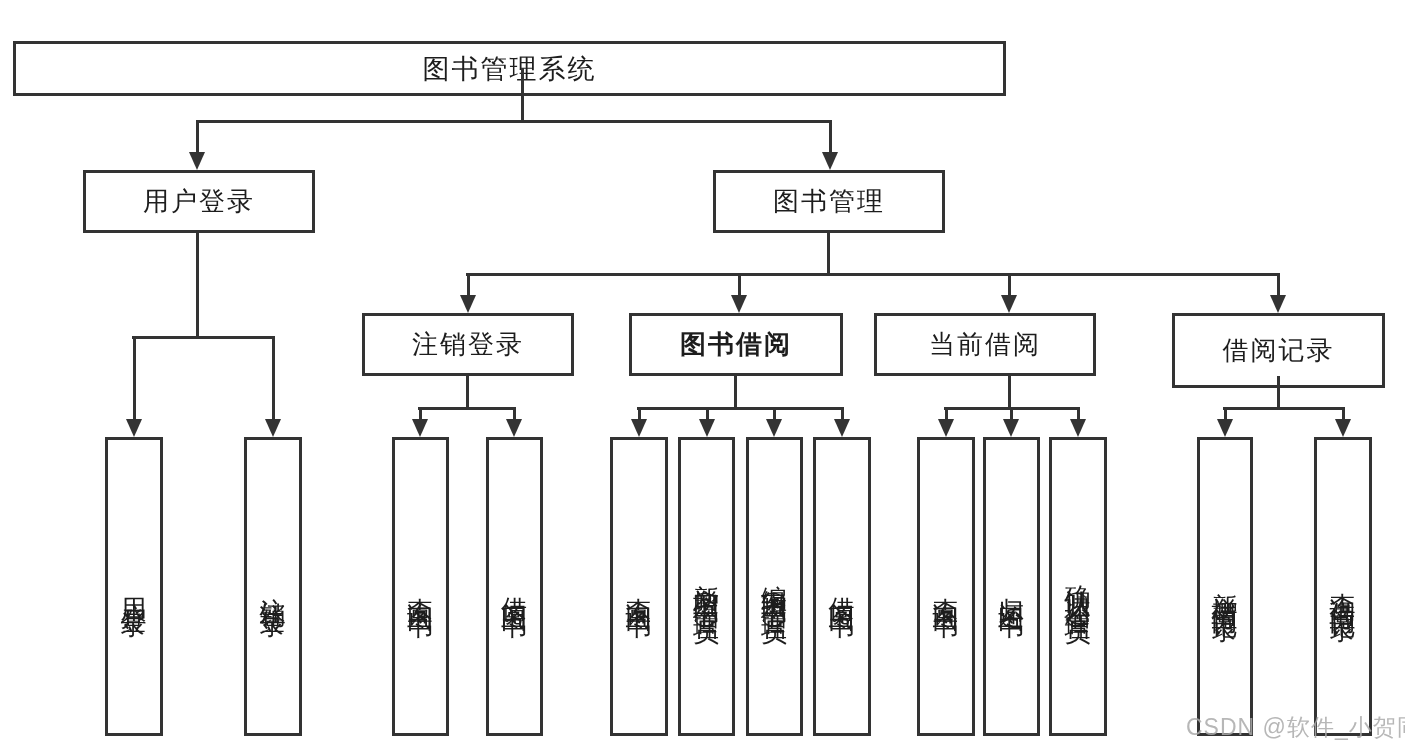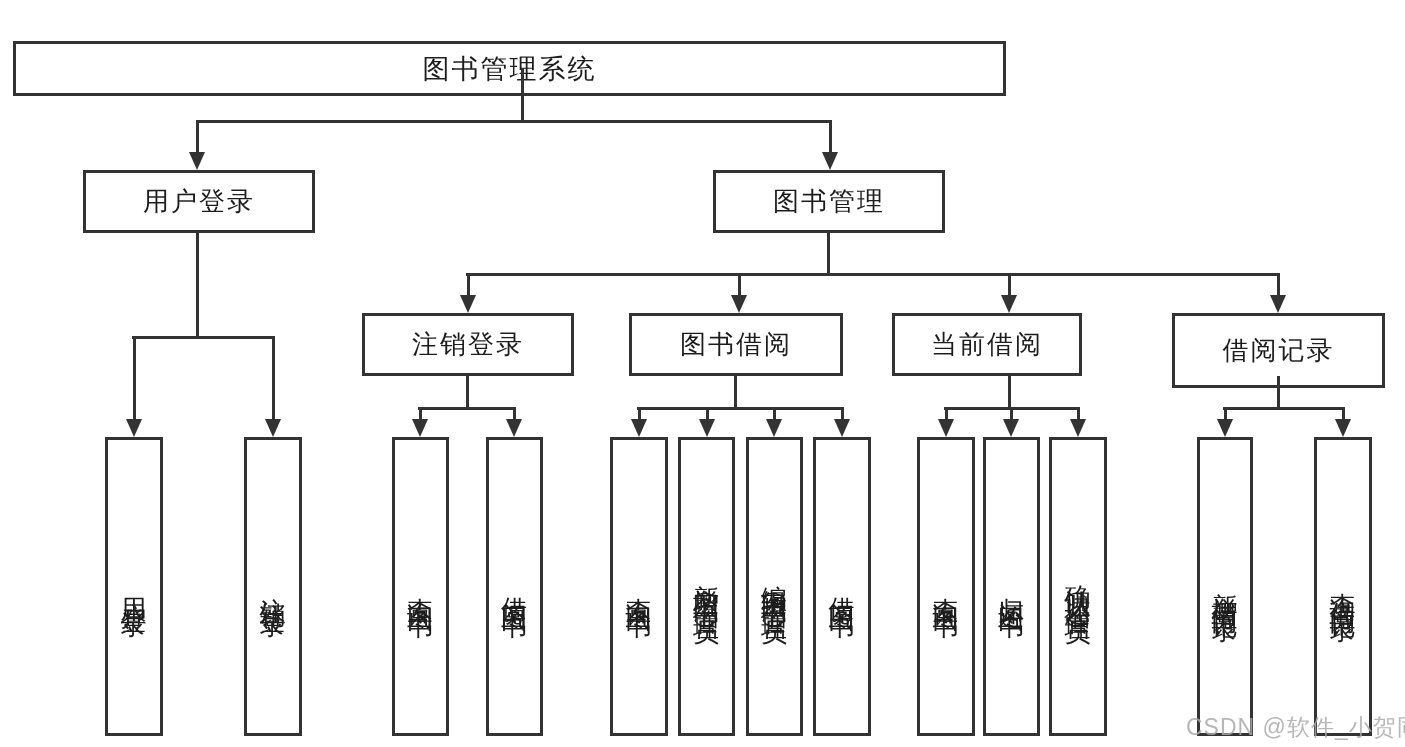--- a/index.html
+++ b/index.html
@@ -71,24 +71,24 @@
   <div class="vline" style="left:738px;top:273px;height:24px;"></div>
   <div class="arrowhead" style="left:731px;top:295px;"></div>
   <div class="vline" style="left:1008px;top:273px;height:24px;"></div>
   <div class="arrowhead" style="left:1001px;top:295px;"></div>
   <div class="vline" style="left:1277px;top:273px;height:24px;"></div>
   <div class="arrowhead" style="left:1270px;top:295px;"></div>
 
   <div class="node" style="left:362px;top:313px;width:212px;height:63px;">
     <span>注销登录</span>
   </div>
-  <div class="node" style="left:629px;top:313px;width:214px;height:63px;">
+  <div class="node" style="left:629px;top:313px;width:214px;height:63px;font-weight:bold;">
     <span>图书借阅</span>
   </div>
-  <div class="node" style="left:892px;top:313px;width:190px;height:63px;align-items:center;">
+  <div class="node" style="left:874px;top:313px;width:222px;height:63px;align-items:center;">
     <span>当前借阅</span>
   </div>
   <div class="node" style="left:1172px;top:313px;width:213px;height:75px;">
     <span>借阅记录</span>
   </div>
 
   <div class="vline" style="left:466px;top:376px;height:31px;"></div>
   <div class="hline" style="left:418px;top:407px;width:98px;"></div>
   <div class="vline" style="left:419px;top:407px;height:14px;"></div>
   <div class="arrowhead" style="left:412px;top:419px;"></div>

